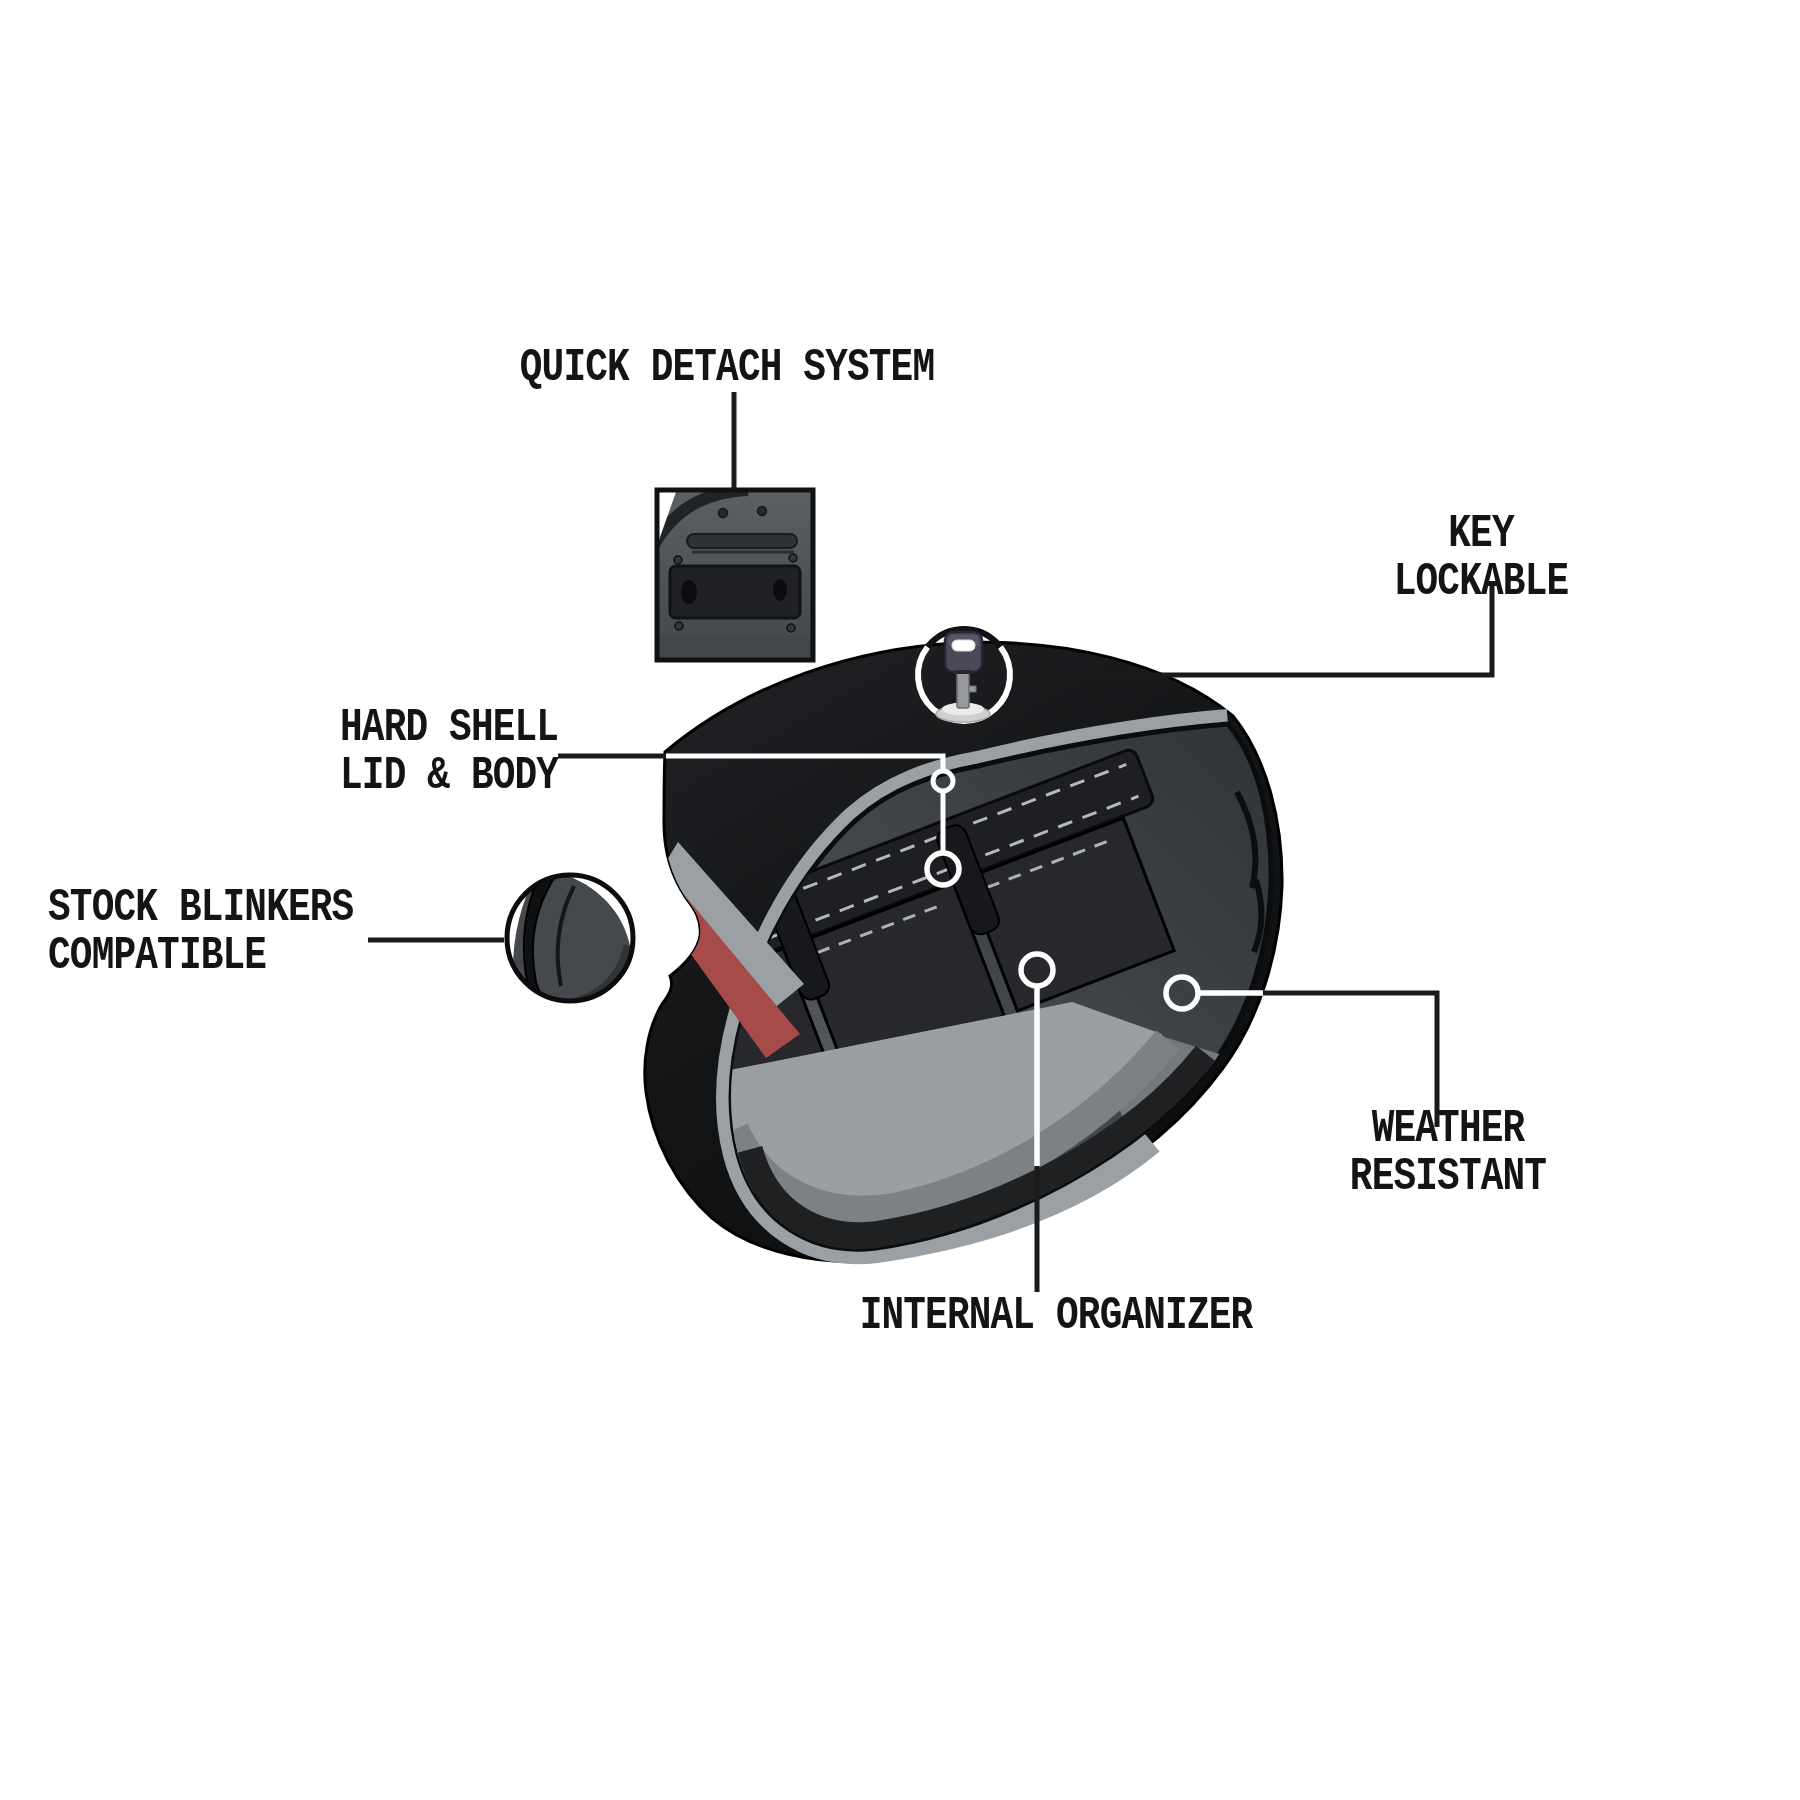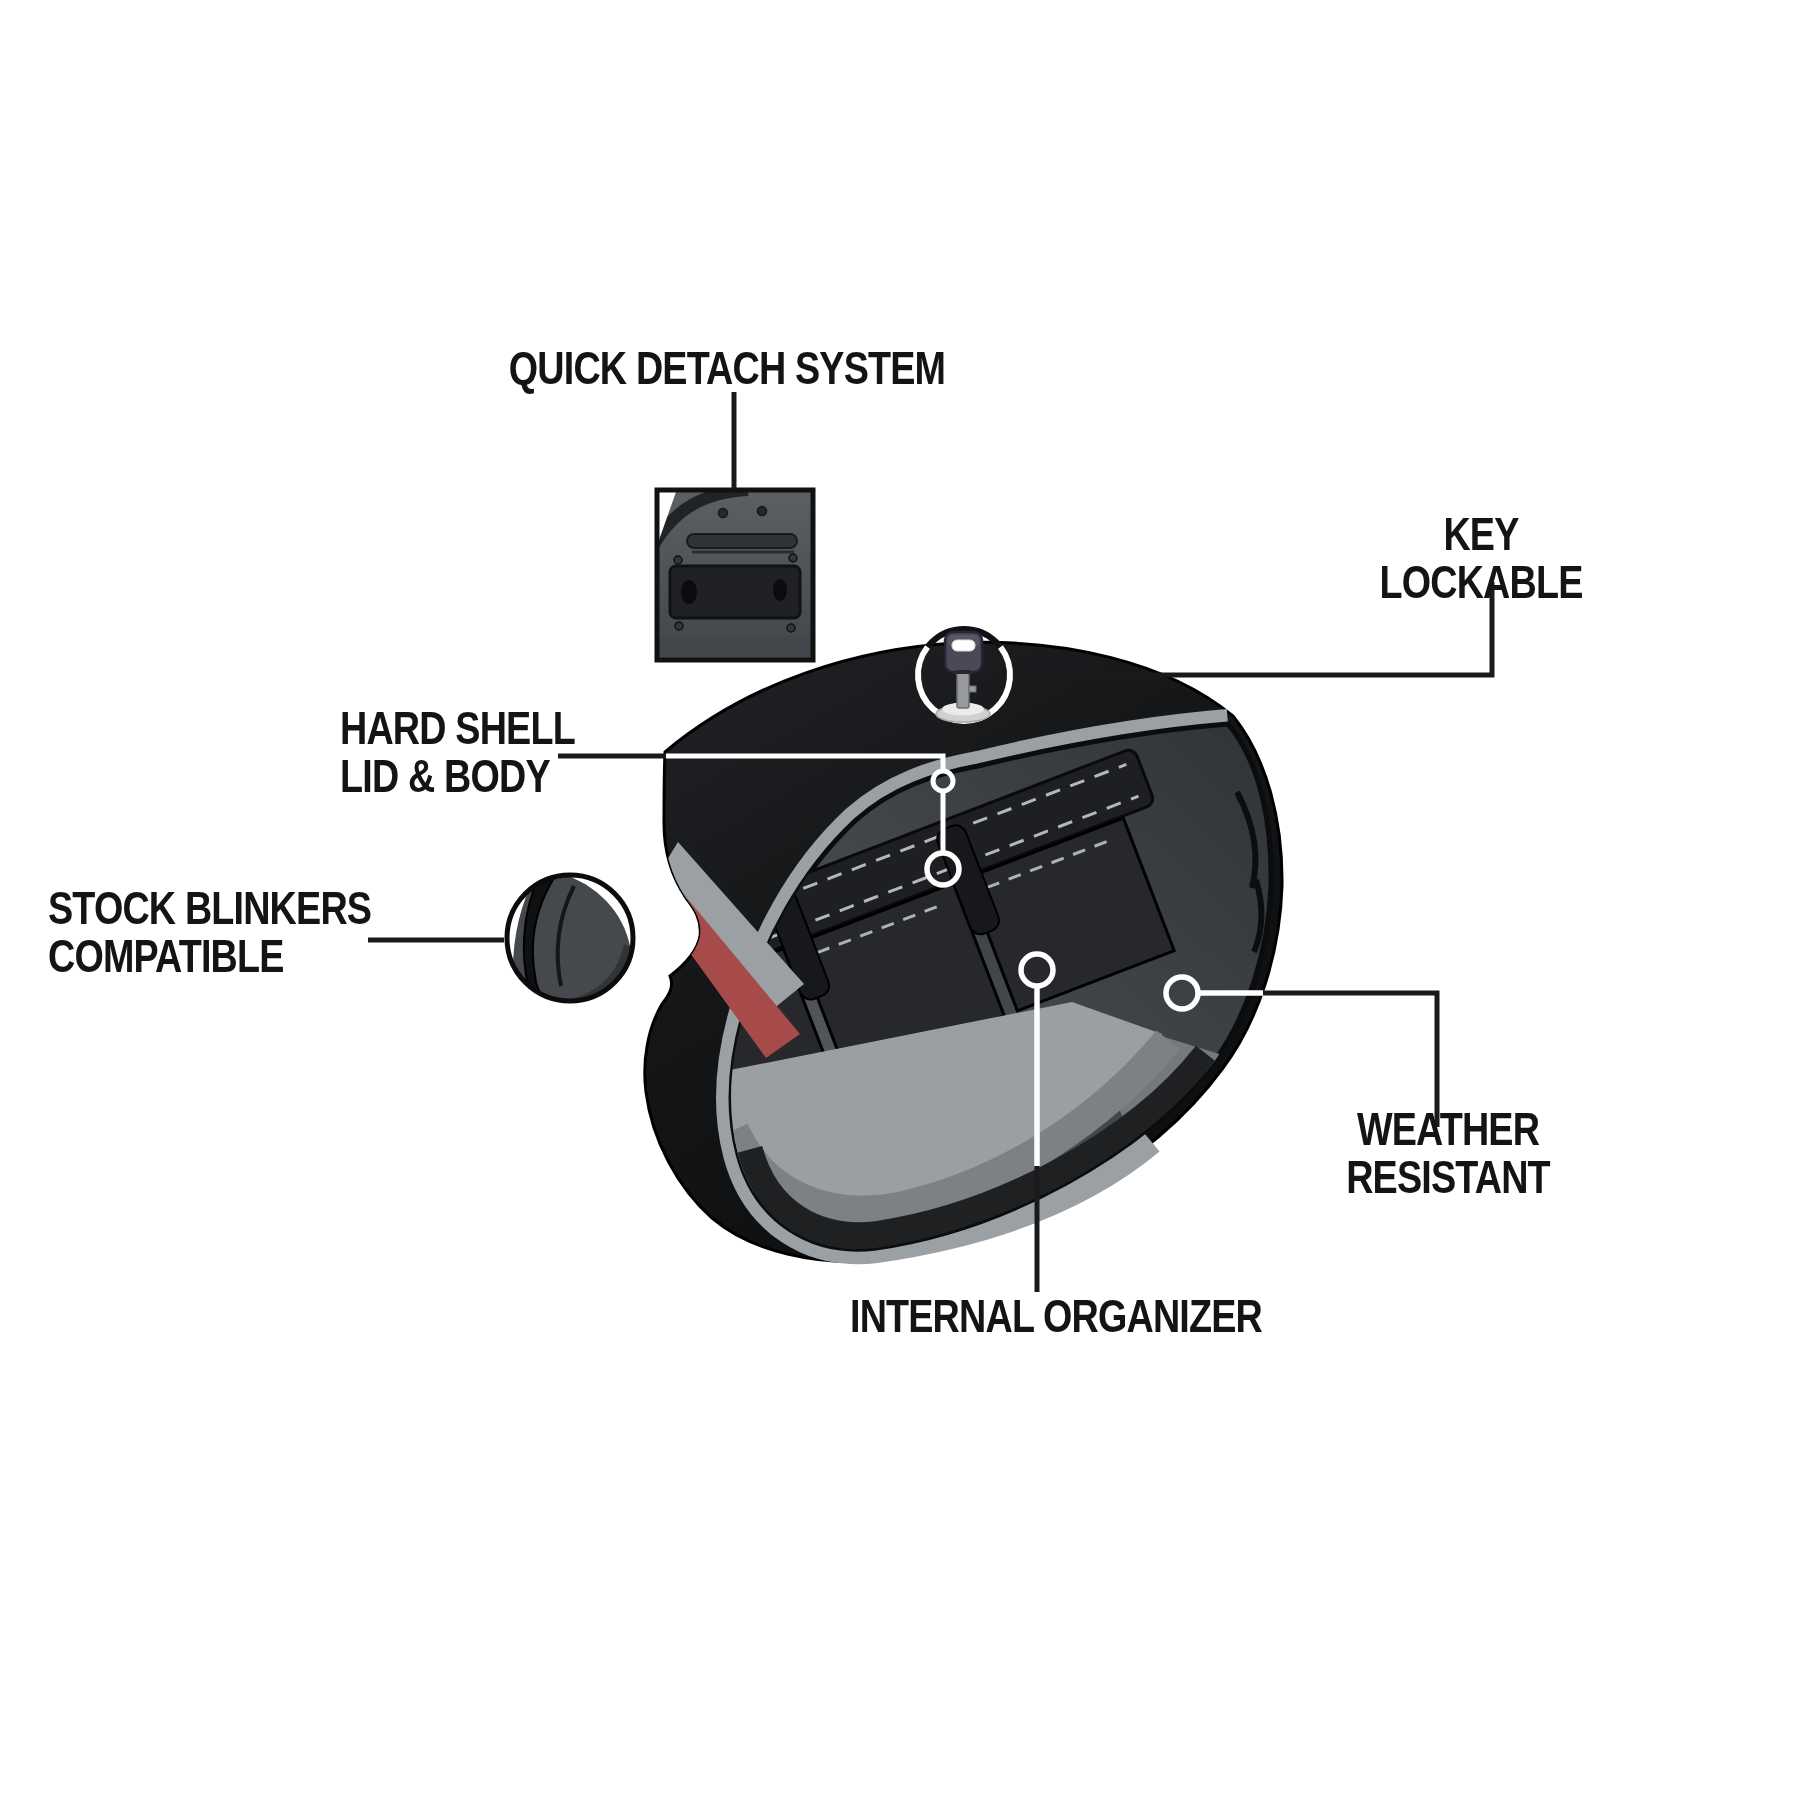--- a/index.html
+++ b/index.html
@@ -1,18 +1,18 @@
 <!DOCTYPE html>
 <html><head>
 <meta charset="utf-8">
 <style>
   html,body{margin:0;padding:0;background:#ffffff;}
   #stage{
     position:relative;width:1800px;height:1628px;overflow:hidden;
-    background:#ffffff;font-family:Liberation Sans, sans-serif;
+    background:#ffffff;font-family:Liberation Mono, monospace;
   }
   #art{position:absolute;left:0;top:0;}
   .label{
     position:absolute;z-index:6;font-weight:700;font-size:46px;line-height:48px;
     letter-spacing:-1px;color:#141414;white-space:pre-line;
   }
   .label.centered{transform:translate(-50%,-50%) scaleX(0.82);transform-origin:50% 50%;text-align:center;}
   .label.leftal{transform:translateY(-50%) scaleX(0.82);transform-origin:left center;text-align:left;}
   #lbl-quick-detach{left:727px;top:368px;}
   #lbl-key-lockable{left:1481px;top:558px;}

